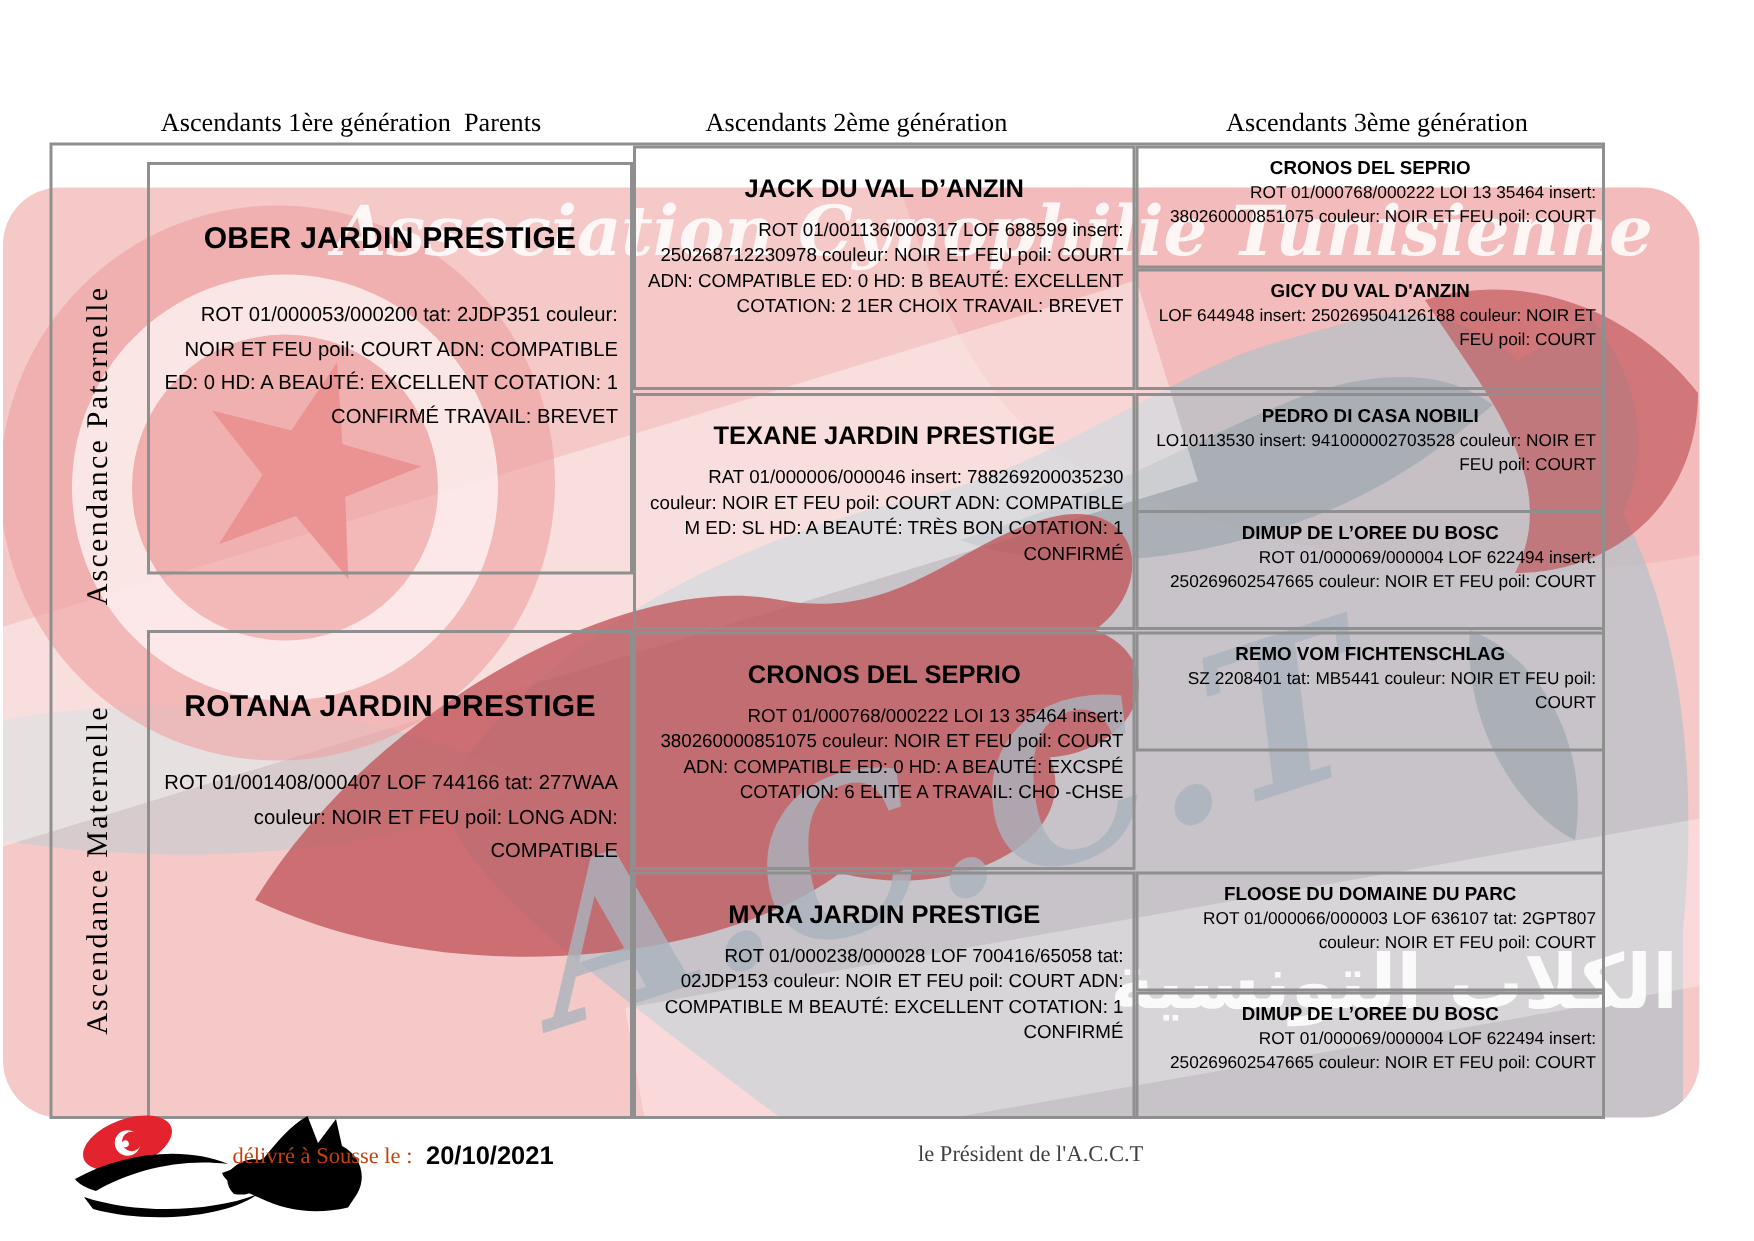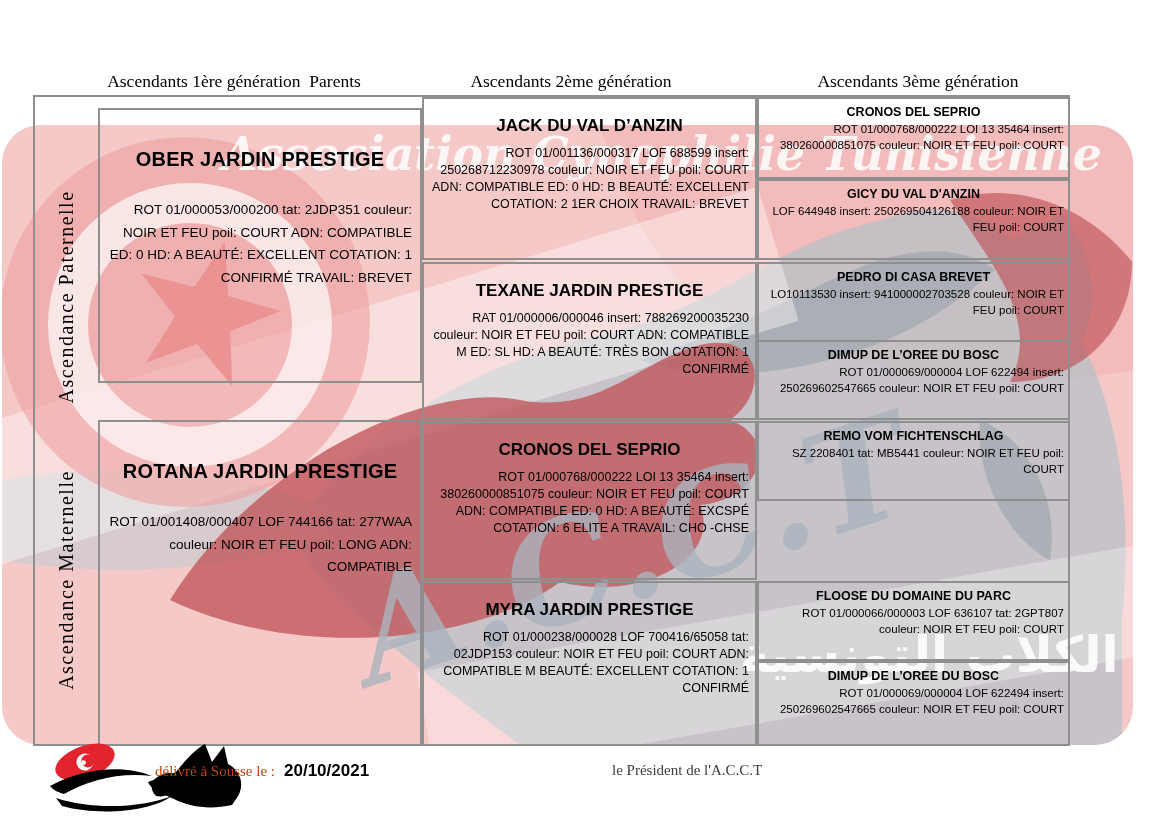--- a/index.html
+++ b/index.html
@@ -147,21 +147,21 @@
 
   <div class="abox c3" id="bx-g3-0">
     <div class="ttl">CRONOS DEL SEPRIO</div>
     <div class="dts">ROT 01/000768/000222 LOI 13 35464 insert: 380260000851075 couleur: NOIR ET FEU poil: COURT</div>
   </div>
   <div class="abox c3" id="bx-g3-1">
     <div class="ttl">GICY DU VAL D'ANZIN</div>
     <div class="dts">LOF 644948 insert: 250269504126188 couleur: NOIR ET FEU poil: COURT</div>
   </div>
   <div class="abox c3" id="bx-g3-2">
-    <div class="ttl">PEDRO DI CASA BREVET</div>
+    <div class="ttl">PEDRO DI CASA NOBILI</div>
     <div class="dts">LO10113530 insert: 941000002703528 couleur: NOIR ET FEU poil: COURT</div>
   </div>
   <div class="abox c3" id="bx-g3-3">
     <div class="ttl">DIMUP DE L’OREE DU BOSC</div>
     <div class="dts">ROT 01/000069/000004 LOF 622494 insert: 250269602547665 couleur: NOIR ET FEU poil: COURT</div>
   </div>
   <div class="abox c3" id="bx-g3-4">
     <div class="ttl">REMO VOM FICHTENSCHLAG</div>
     <div class="dts">SZ 2208401 tat: MB5441 couleur: NOIR ET FEU poil: COURT</div>
   </div>

